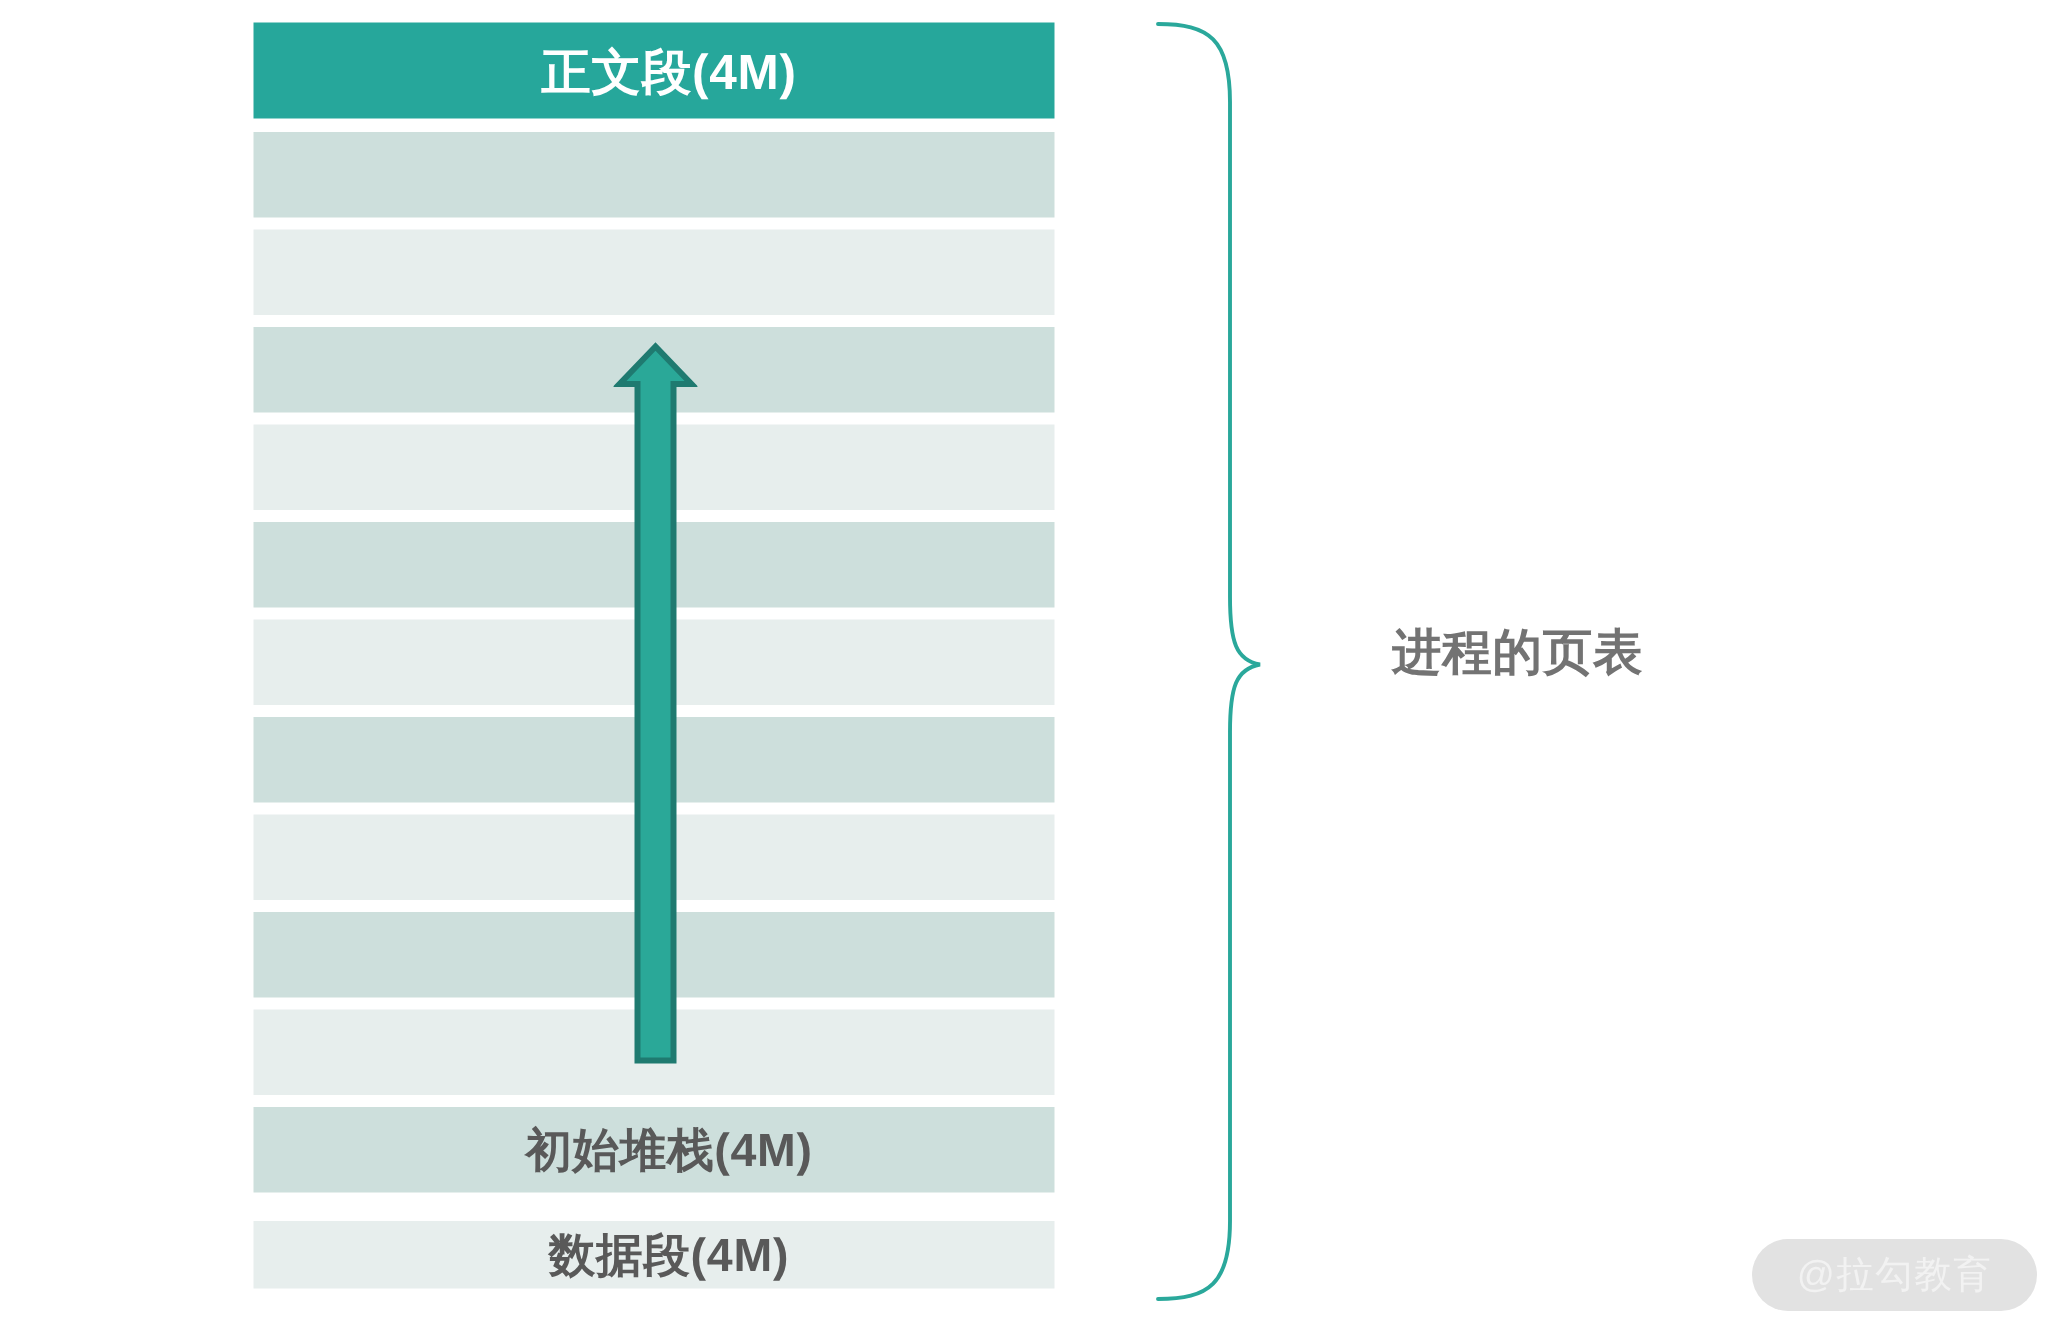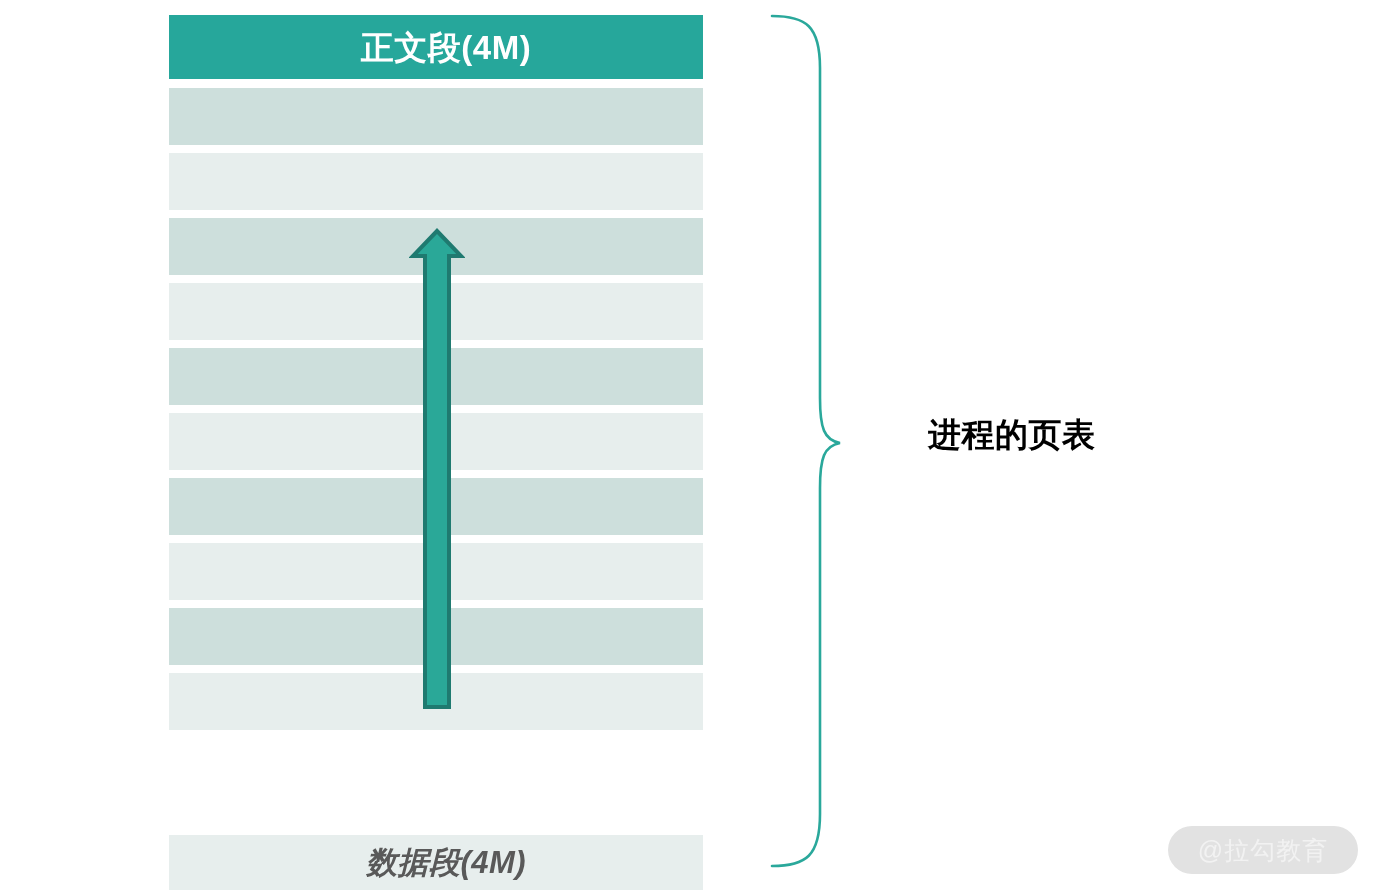--- a/index.html
+++ b/index.html
@@ -91,21 +91,21 @@
     height: 866px;
   }
 
   
   #page-table-label {
     position: absolute;
     left: 928px;
     top: 418px;
     font-size: 33px;
     font-weight: bold;
-    color: #000000;
+    color: #737373;
     line-height: 1;
     white-space: nowrap;
     letter-spacing: 0.5px;
   }
 
   
   #watermark {
     position: absolute;
     left: 1168px;
     top: 826px;
@@ -137,21 +137,24 @@
       <div class="mem-row body dark" style="top: 73px; height: 57px;"></div>
       <div class="mem-row body light" style="top: 138px; height: 57px;"></div>
       <div class="mem-row body dark" style="top: 203px; height: 57px;"></div>
       <div class="mem-row body light" style="top: 268px; height: 57px;"></div>
       <div class="mem-row body dark" style="top: 333px; height: 57px;"></div>
       <div class="mem-row body light" style="top: 398px; height: 57px;"></div>
       <div class="mem-row body dark" style="top: 463px; height: 57px;"></div>
       <div class="mem-row body light" style="top: 528px; height: 57px;"></div>
       <div class="mem-row body dark" style="top: 593px; height: 57px;"></div>
       <div class="mem-row body light" style="top: 658px; height: 57px;"></div>
-      <div class="mem-row body light" style="top: 820px; height: 55px; font-style: italic;">
+      <div class="mem-row body dark" style="top: 723px; height: 57px;">
+        <span class="row-label">初始堆栈(4M)</span>
+      </div>
+      <div class="mem-row body light" style="top: 799px; height: 45px;">
         <span class="row-label">数据段(4M)</span>
       </div>
     </div>
 
   <div id="growth-arrow">
     <svg width="56" height="482" viewBox="0 0 56 482" xmlns="http://www.w3.org/2000/svg">
       <polygon points="28,3 52,28 40,28 40,479 16,479 16,28 4,28" fill="#2aa898" stroke="#1f7a70" stroke-width="4" stroke-linejoin="miter"></polygon>
     </svg>
   </div>
 

